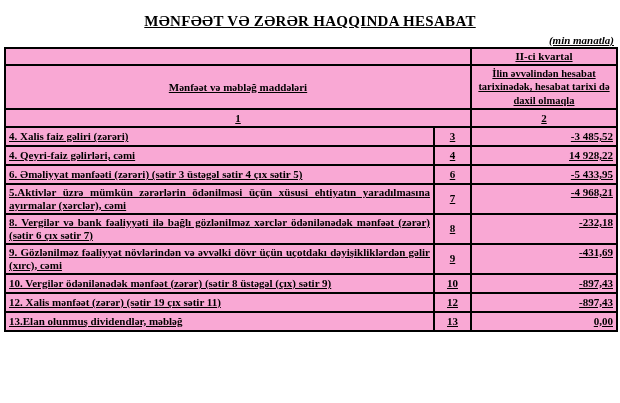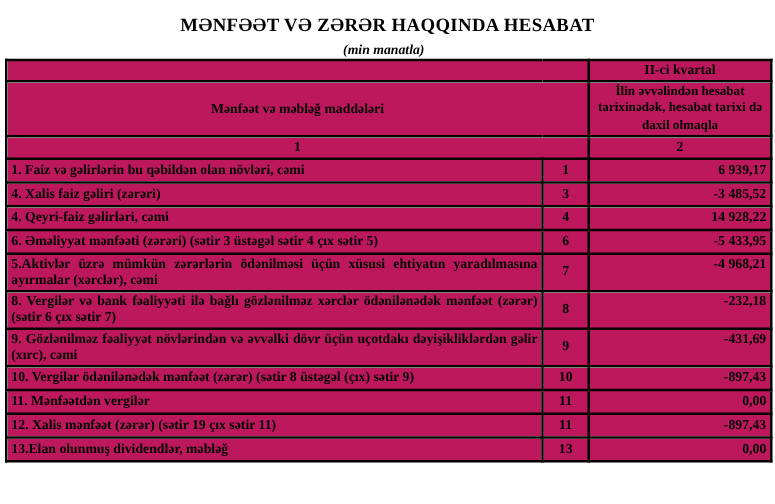--- a/index.html
+++ b/index.html
@@ -3,46 +3,46 @@
 <meta charset="utf-8">
 <style>
   html, body { margin: 0; padding: 0; }
   body {
     width: 620px; height: 403px;
     background: #ffffff;
     color: #000000;
     font-family: "Liberation Serif", "DejaVu Serif", serif;
     overflow: hidden;
   }
-  .page { width: 620px; height: 403px; position: relative; }
+  .page { width: 620px; height: 403px; position: relative; text-decoration: underline; }
   .title {
     text-align: center;
     font-weight: bold;
     font-size: 15px;
     letter-spacing: 0.3px;
     padding-top: 13px;
   }
   .unit-note {
-    text-align: center;
+    text-align: right;
     font-weight: bold;
     font-style: italic;
     font-size: 11px;
     padding-right: 6px;
     margin-top: 4px;
     margin-bottom: 1px;
   }
   table.pl {
     border-collapse: collapse;
     table-layout: fixed;
     width: 612px;
     margin: 0 4px;
   }
   table.pl td {
     border: 2px solid #000000;
-    background: #be185d;
+    background: #f9a8d4;
     font-weight: bold;
     font-size: 11px;
     line-height: 1.18;
     padding: 1px 3px;
     overflow: hidden;
   }
   td.hc { text-align: center; vertical-align: middle; }
   tr.row-a td { height: 13px; }
   tr.row-b td { height: 40px; }
   tr.row-b td.value-header { font-size: 10.5px; line-height: 1.25; }
@@ -79,25 +79,20 @@
     <tr class="row-b">
       <td colspan="2" class="hc">Mənfəət və məbləğ maddələri</td>
       <td class="hc value-header">İlin əvvəlindən hesabat tarixinədək, hesabat tarixi də daxil olmaqla</td>
     </tr>
 
     <tr class="row-c">
       <td colspan="2" class="hc">1</td>
       <td class="hc">2</td>
     </tr>
 
-    <tr class="single">
-      <td class="label">1. Faiz və gəlirlərin bu qəbildən olan növləri, cəmi</td>
-      <td class="num">1</td>
-      <td class="val">6 939,17</td>
-    </tr>
 
 
     <tr class="single">
       <td class="label">4. Xalis faiz gəliri (zərəri)</td>
       <td class="num">3</td>
       <td class="val">-3 485,52</td>
     </tr>
 
     <tr class="single">
       <td class="label">4. Qeyri-faiz gəlirləri, cəmi</td>
@@ -129,29 +124,24 @@
       <td class="num">9</td>
       <td class="val vtop">-431,69</td>
     </tr>
 
     <tr class="single">
       <td class="label">10. Vergilər ödənilənədək mənfəət (zərər) (sətir 8 üstəgəl (çıx) sətir 9)</td>
       <td class="num">10</td>
       <td class="val">-897,43</td>
     </tr>
 
-    <tr class="single">
-      <td class="label">11. Mənfəətdən vergilər</td>
-      <td class="num">11</td>
-      <td class="val white">0,00</td>
-    </tr>
 
     <tr class="single">
       <td class="label">12. Xalis mənfəət (zərər) (sətir 19 çıx sətir 11)</td>
-      <td class="num">11</td>
+      <td class="num">12</td>
       <td class="val">-897,43</td>
     </tr>
 
     <tr class="single">
       <td class="label">13.Elan olunmuş dividendlər, məbləğ</td>
       <td class="num">13</td>
       <td class="val white">0,00</td>
     </tr>
 
   </tbody>

